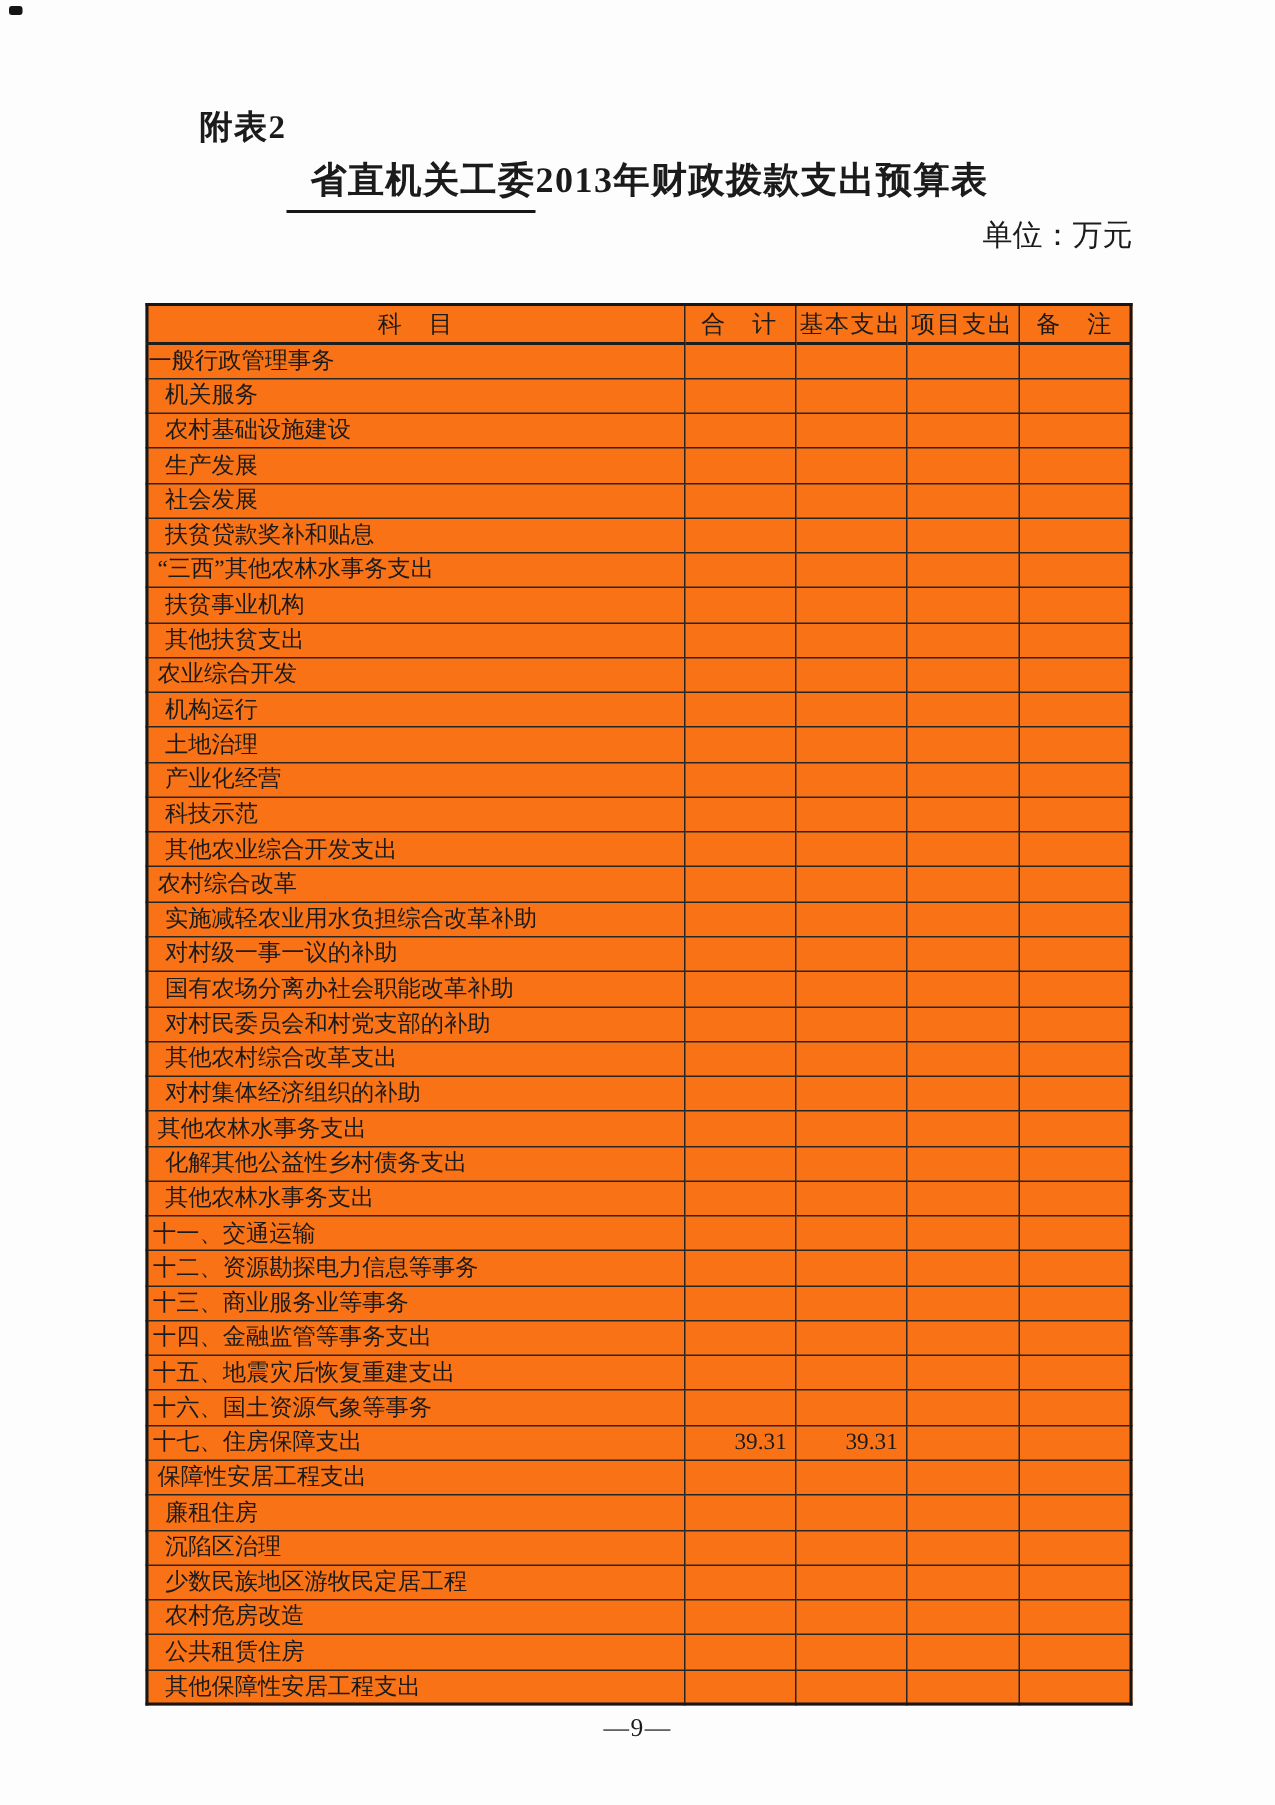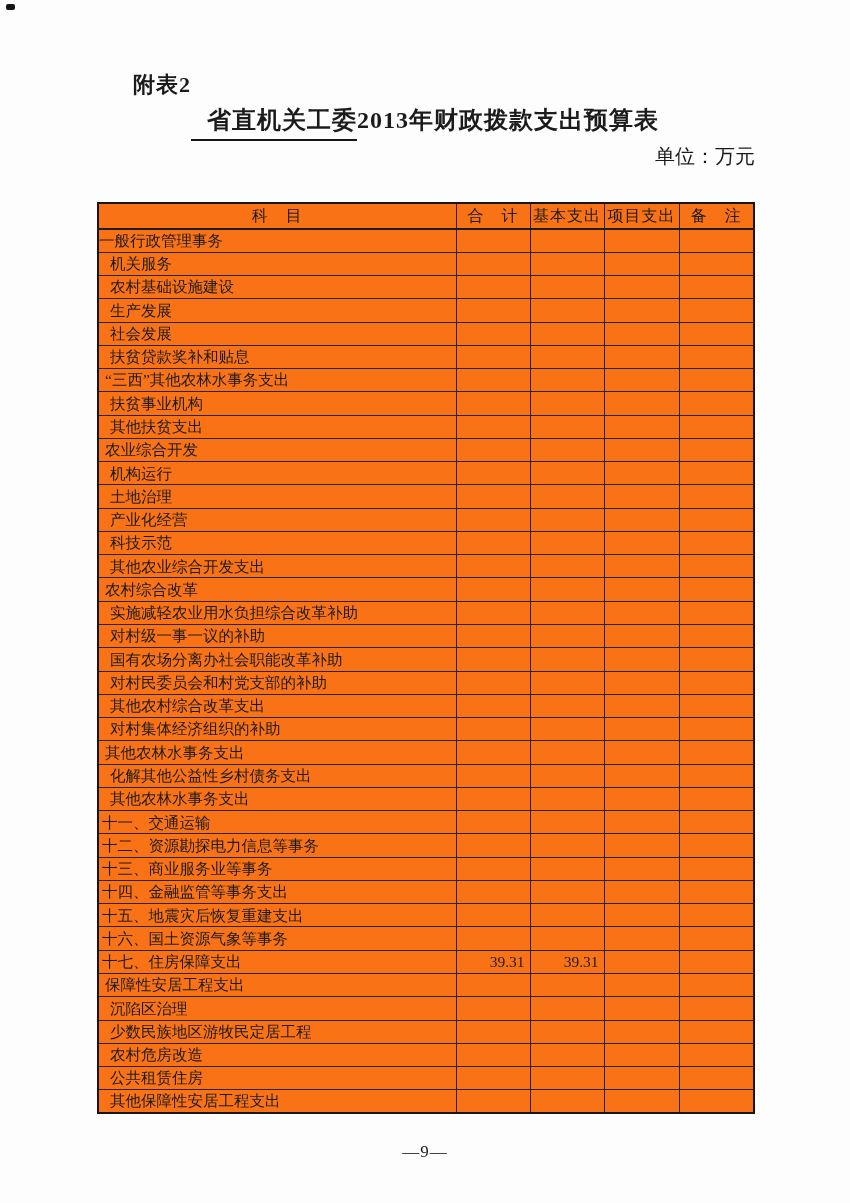--- a/index.html
+++ b/index.html
@@ -338,20 +338,27 @@
     <td class="note-cell"></td>
   </tr>
       <tr>
     <td class="subject ind1">保障性安居工程支出</td>
     <td class="num"></td>
     <td class="num"></td>
     <td class="num"></td>
     <td class="note-cell"></td>
   </tr>
       <tr>
+    <td class="subject ind2">廉租住房</td>
+    <td class="num"></td>
+    <td class="num"></td>
+    <td class="num"></td>
+    <td class="note-cell"></td>
+  </tr>
+      <tr>
     <td class="subject ind2">沉陷区治理</td>
     <td class="num"></td>
     <td class="num"></td>
     <td class="num"></td>
     <td class="note-cell"></td>
   </tr>
       <tr>
     <td class="subject ind2">少数民族地区游牧民定居工程</td>
     <td class="num"></td>
     <td class="num"></td>

